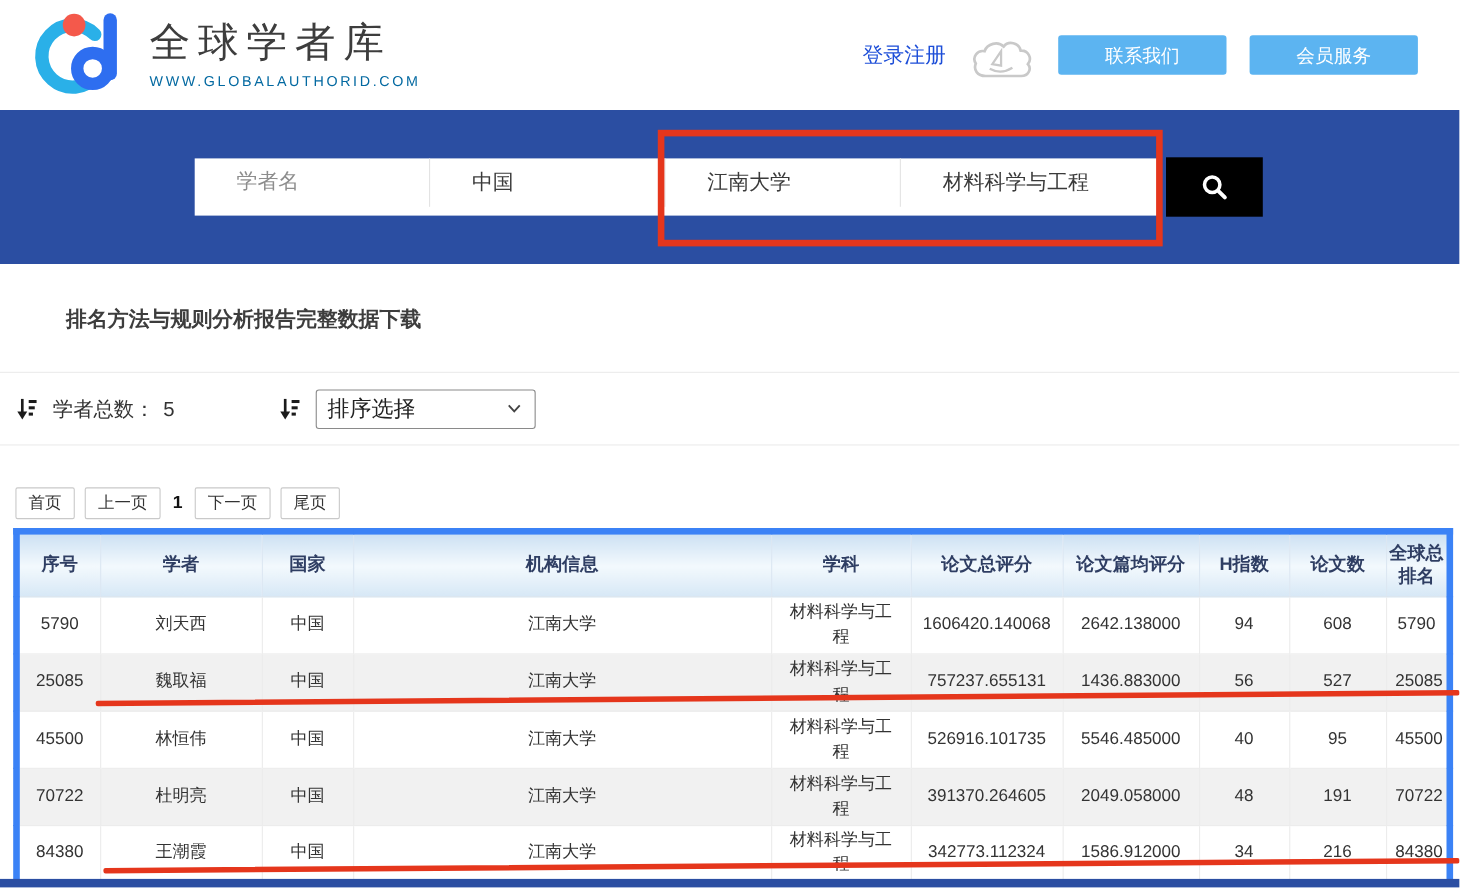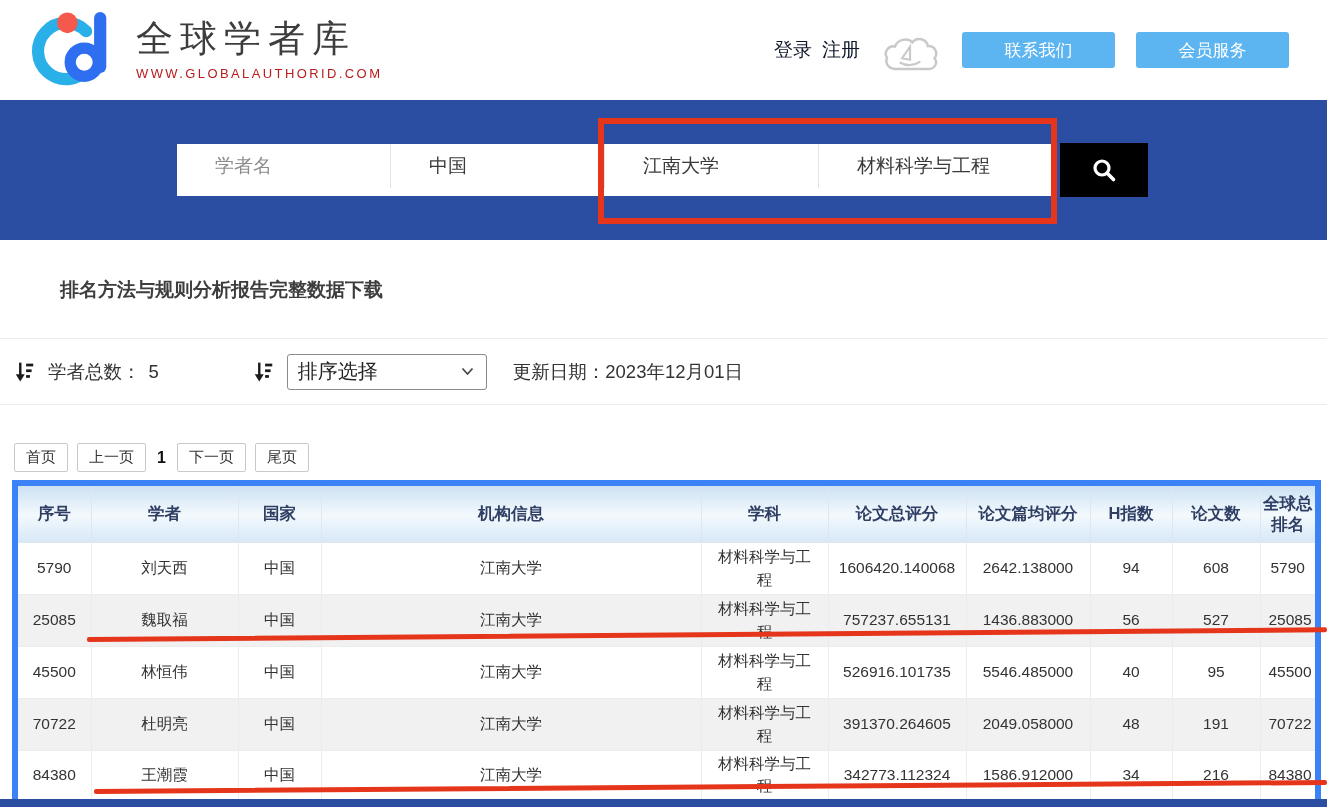--- a/index.html
+++ b/index.html
@@ -5,23 +5,23 @@
   html,body{margin:0;padding:0;background:#fff;}
   .page{position:relative;width:1327px;height:807px;background:#fff;overflow:hidden;
         font-family:"Liberation Sans","DejaVu Sans",sans-serif;color:#333;}
 
   
   .top-header{height:100px;display:flex;align-items:center;justify-content:space-between;
               padding:0 38px 0 28px;box-sizing:border-box;background:#fff;}
   .brand{display:flex;align-items:center;gap:18px;cursor:pointer;}
   .logo-svg{width:90px;height:84px;}
   .brand-title{font-size:37px;color:#3d3d3d;letter-spacing:7px;font-weight:500;line-height:1.1;}
-  .brand-sub{font-size:13px;color:#b91c1c;letter-spacing:2.4px;margin-top:7px;}
+  .brand-sub{font-size:13px;color:#0369a1;letter-spacing:2.4px;margin-top:7px;}
   .header-right{display:flex;align-items:center;gap:21px;}
-  .auth{font-size:19px;color:#0f172a;display:flex;gap:10px;}
+  .auth{font-size:19px;color:#1d4ed8;display:flex;gap:0;}
   .auth span{cursor:pointer;}
   .cloud-wrap{width:60px;height:46px;margin-top:10px;}
   .btn-blue{background:#5cb4f1;color:#fff;font-size:17px;width:153px;height:36px;
             display:flex;align-items:center;justify-content:center;border-radius:3px;cursor:pointer;}
 
   
   .search-band{height:140px;background:#2b4ea2;position:relative;}
   .search-row{position:absolute;left:177px;top:44px;display:flex;align-items:flex-start;}
   .fields{display:flex;background:#fff;height:52px;}
   .field{height:44px;display:flex;align-items:center;box-sizing:border-box;}
@@ -161,24 +161,20 @@
       <polygon points="1.6,12 9.8,12 5.7,18.6" fill="#1b1b1b"></polygon>
       <rect x="11" y="2.4" width="6.5" height="2.5" fill="#1b1b1b"></rect>
       <rect x="11" y="7.6" width="5" height="2.5" fill="#1b1b1b"></rect>
       <rect x="11" y="12.8" width="3.5" height="2.5" fill="#1b1b1b"></rect>
     </svg>
     <div class="select-box">
       <span>排序选择</span>
       <svg width="13" height="9" viewBox="0 0 13 9" fill="none">
         <polyline points="1.5,1.5 6.5,7 11.5,1.5" stroke="#444" stroke-width="1.7"></polyline>
       </svg>
-    </div>
-    <div class="update-group">
-      <span>更新日期：</span>
-        <span>2023年12月01日</span>
     </div>
   </div>
 
   <div class="pagination">
     <button class="page-btn">首页</button>
     <button class="page-btn">上一页</button>
     <span class="page-current">1</span>
     <button class="page-btn">下一页</button>
     <button class="page-btn">尾页</button>
   </div>

